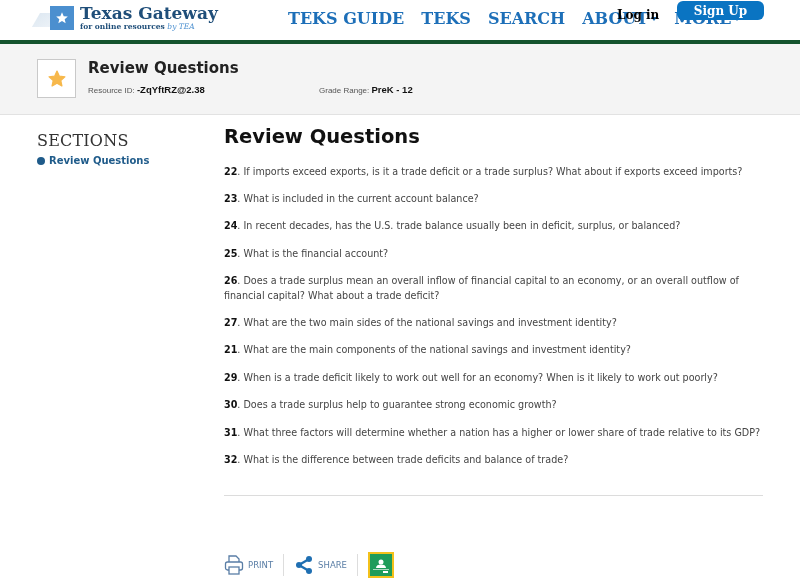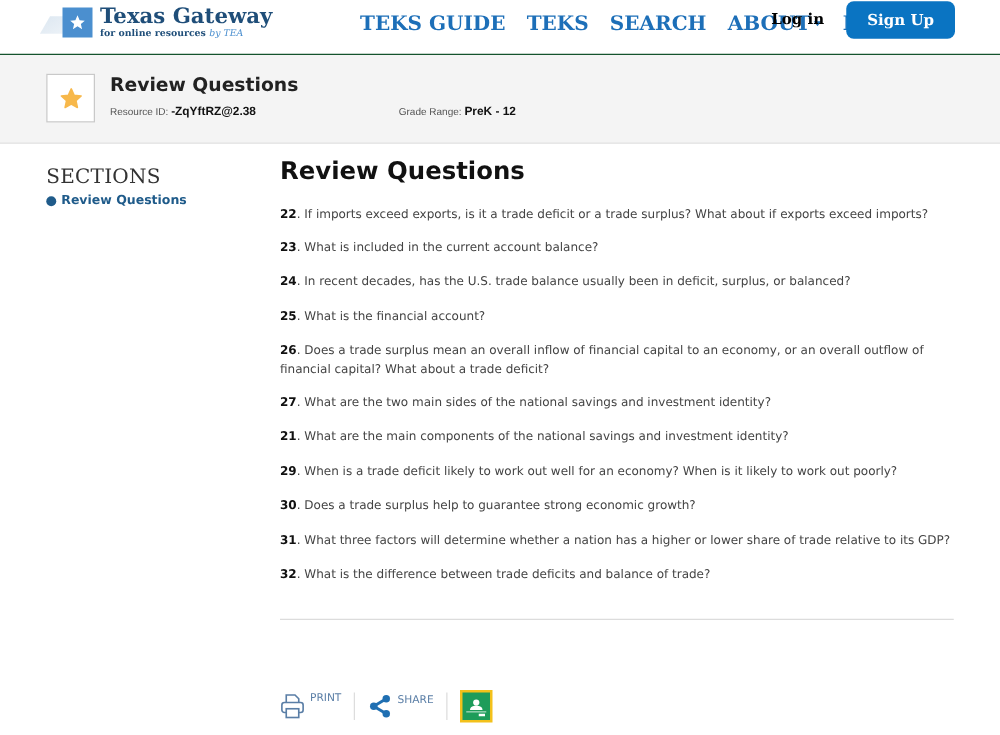--- a/index.html
+++ b/index.html
@@ -1,33 +1,33 @@
 <!DOCTYPE html>
 <html><head>
 <meta charset="utf-8">
 <style>
   * { box-sizing: border-box; margin: 0; padding: 0; }
   html, body { width: 800px; height: 588px; overflow: hidden; background: #ffffff; }
   body { font-family: "Liberation Sans", sans-serif; color: #333; position: relative; }
 
   
-  .topbar { position: absolute; left: 0; top: 0; width: 800px; height: 44px; background: #fff; border-bottom: 1px solid #14532d; }
+  .topbar { position: absolute; left: 0; top: 0; width: 800px; height: 44px; background: #fff; border-bottom: 4px solid #14532d; }
   .logo { position: absolute; left: 36px; top: 3px; height: 30px; display: flex; align-items: center; }
   .logo-shadow { position: absolute; left: 0; top: 10px; width: 24px; height: 14px; background: linear-gradient(135deg, #dfe9f2 0%, #eef3f8 100%); transform: skewX(-30deg); }
   .logo-box { position: relative; left: 14px; width: 24px; height: 24px; background: #4b8fcf; display: flex; align-items: center; justify-content: center; }
   .logo-text { position: relative; left: 20px; display: flex; flex-direction: column; line-height: 1; }
   .logo-title { font-family: "DejaVu Serif", serif; font-weight: bold; font-size: 17px; color: #1f4e79; letter-spacing: 0px; }
   .logo-sub { font-family: "DejaVu Serif", serif; font-weight: bold; font-size: 7.5px; color: #1f4e79; margin-top: 1px; }
   .logo-sub i { color: #4b8fcf; font-weight: normal; }
 
   .nav { position: absolute; left: 288px; top: 9px; display: flex; gap: 0; }
   .nav-item { font-family: "DejaVu Serif", serif; font-weight: bold; font-size: 16px; color: #1d6fb8; margin-right: 17px; display: flex; align-items: center; cursor: pointer; }
   .nav-item .caret { display: inline-block; width: 0; height: 0; border-left: 3px solid transparent; border-right: 3px solid transparent; border-top: 4px solid #1d6fb8; margin-left: 3px; }
   .login { position: absolute; left: 617px; top: 8px; font-family: "DejaVu Serif", serif; font-size: 12px; color: #000000; font-weight: bold; cursor: pointer; }
-  .signup { position: absolute; left: 677px; top: 1px; width: 87px; height: 30px; background: #0a74c2; border-radius: 6px; color: #fff; font-family: "DejaVu Serif", serif; font-weight: bold; font-size: 12px; display: flex; align-items: center; justify-content: center; cursor: pointer; }
+  .signup { position: absolute; left: 677px; top: 1px; width: 87px; height: 19px; background: #0a74c2; border-radius: 6px; color: #fff; font-family: "DejaVu Serif", serif; font-weight: bold; font-size: 12px; display: flex; align-items: center; justify-content: center; cursor: pointer; }
 
   
   .band { position: absolute; left: 0; top: 44px; width: 800px; height: 71px; background: #f4f4f4; border-bottom: 1px solid #e2e2e2; }
   .star-box { position: absolute; left: 37px; top: 15px; width: 39px; height: 39px; background: #fff; border: 1px solid #c9c9c9; display: flex; align-items: center; justify-content: center; }
   .band-title { position: absolute; left: 88px; top: 15px; font-family: "DejaVu Sans", sans-serif; font-weight: bold; font-size: 15px; color: #222; }
   .meta { position: absolute; top: 40px; font-family: Liberation Sans, sans-serif; font-size: 8px; color: #555; }
   .meta b { font-size: 9.5px; color: #111; }
   .meta.rid { left: 88px; }
   .meta.grade { left: 283px; margin-left: 36px; }
 
@@ -38,21 +38,21 @@
   .section-link span.txt { font-family: "DejaVu Sans", sans-serif; font-weight: bold; font-size: 10px; color: #1f5b8a; }
 
   
   .main-title { position: absolute; left: 224px; top: 125px; font-family: "DejaVu Sans", sans-serif; font-weight: bold; font-size: 19.5px; color: #111; }
   .q { position: absolute; left: 224px; width: 540px; font-family: "DejaVu Sans", sans-serif; font-size: 9.6px; color: #444; line-height: 15px; }
   .q b { color: #111; font-weight: bold; }
   .divider { position: absolute; left: 224px; top: 495px; width: 539px; height: 1px; background: #dcdcdc; }
 
   
   .actions { position: absolute; left: 224px; top: 551px; height: 28px; display: flex; align-items: center; }
-  .act { display: flex; align-items: flex-start; cursor: pointer; }
+  .act { display: flex; align-items: center; cursor: pointer; }
   .act-label { font-family: "DejaVu Sans", sans-serif; font-size: 8.5px; color: #5a7ea6; margin-left: 4px; }
   .sep { width: 1px; height: 22px; background: #ddd; margin: 0 10px; }
   .gc { width: 26px; height: 26px; background: #f3c11b; padding: 2px; cursor: pointer; }
   .gc-inner { width: 100%; height: 100%; background: #1e9c5a; position: relative; }
 </style>
 </head>
 <body>
 
 <div class="topbar">
   <div class="logo">

